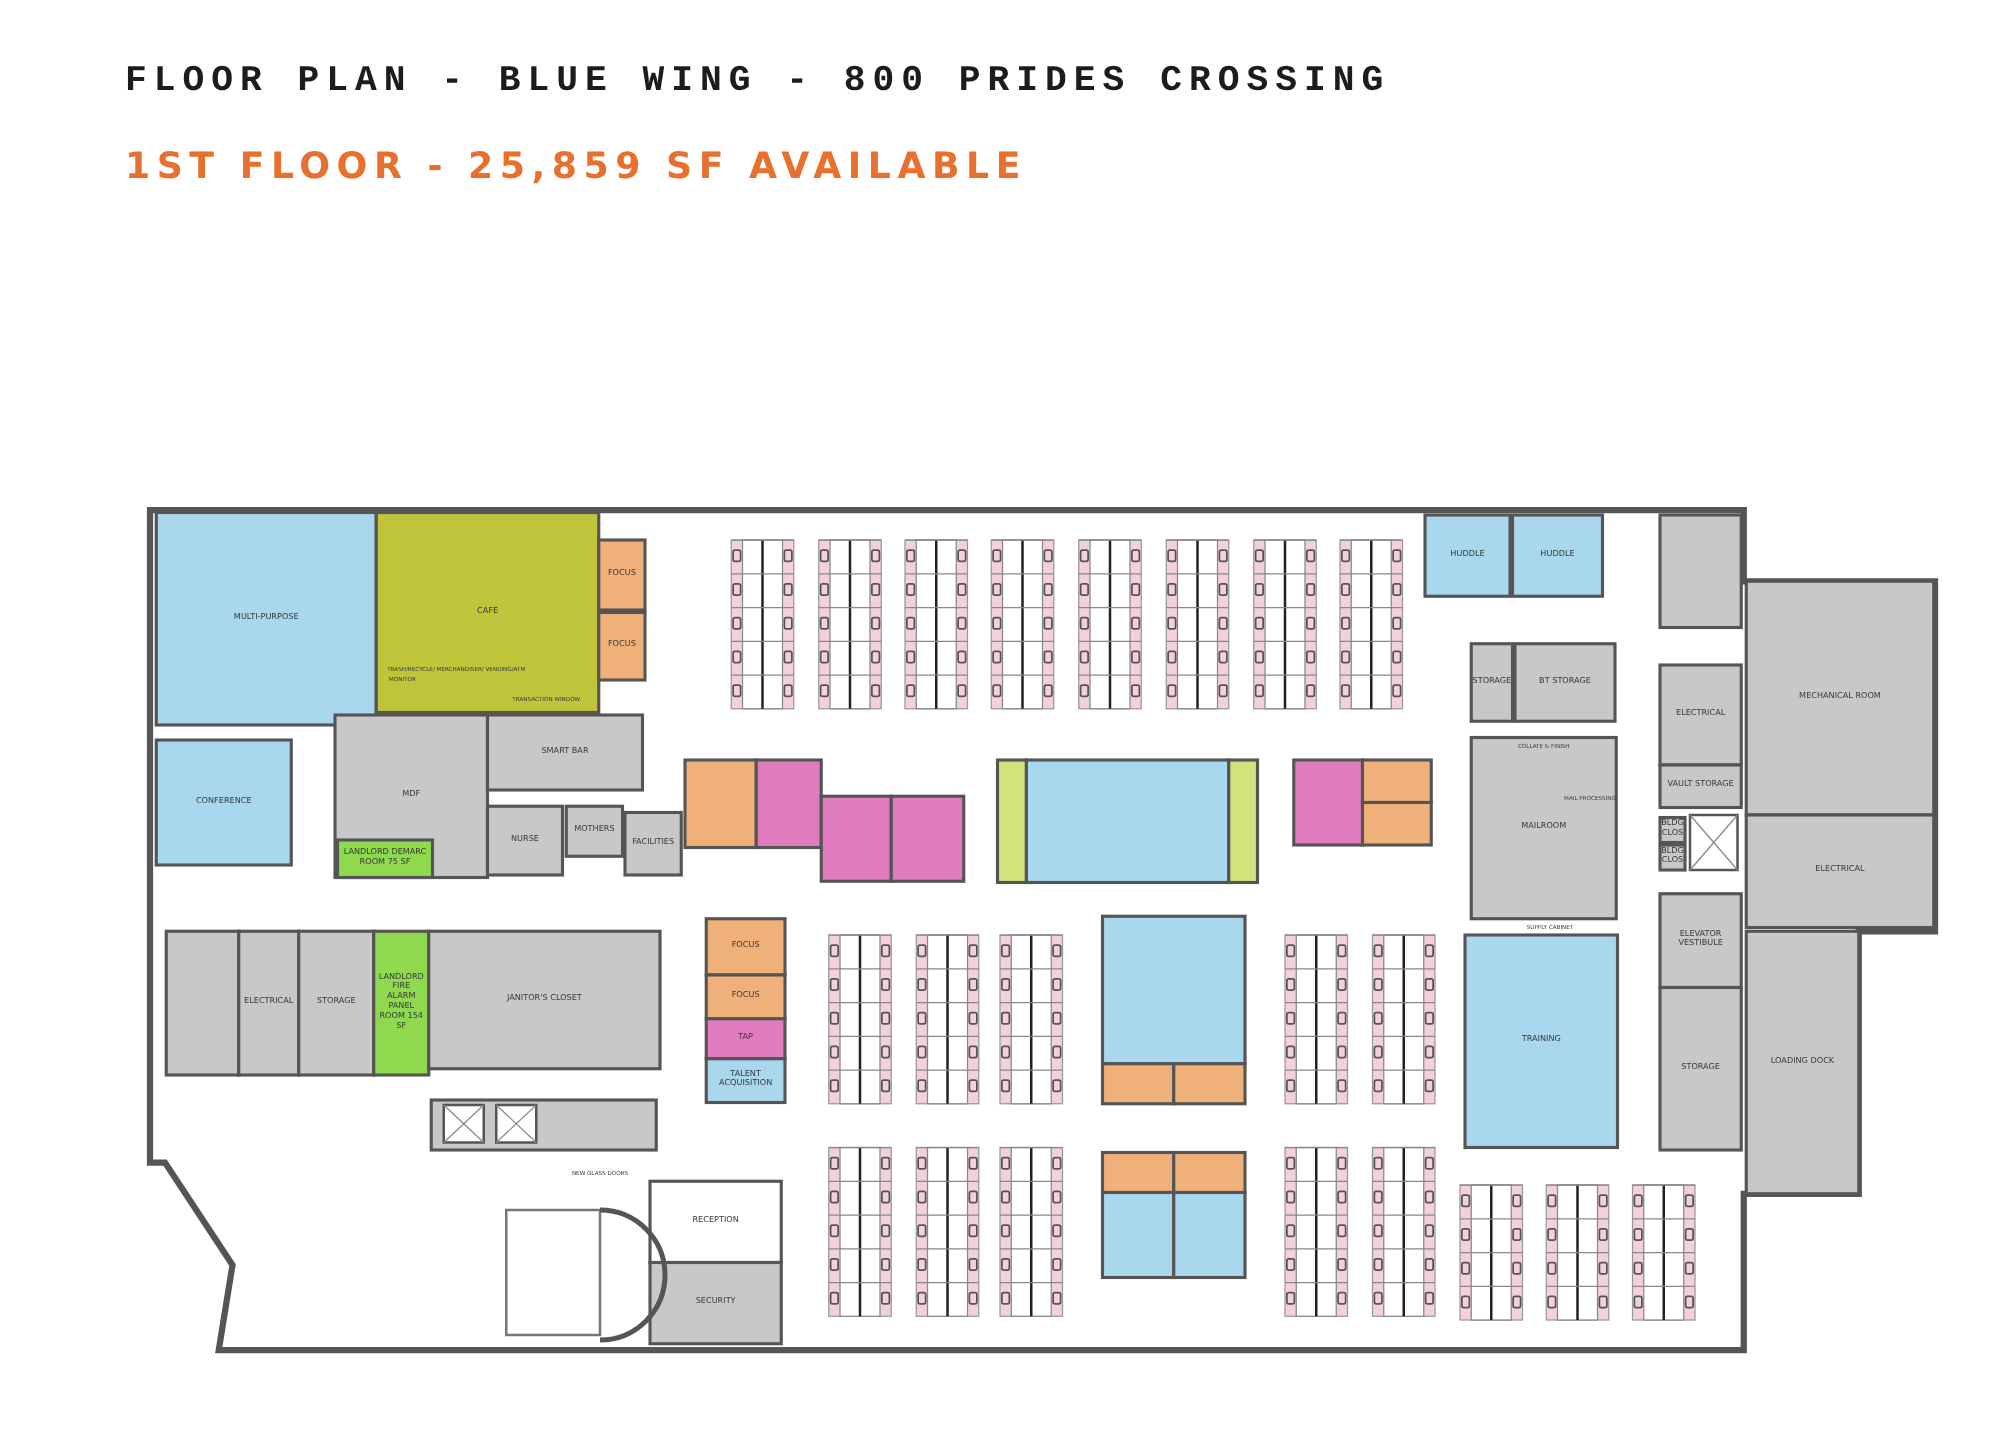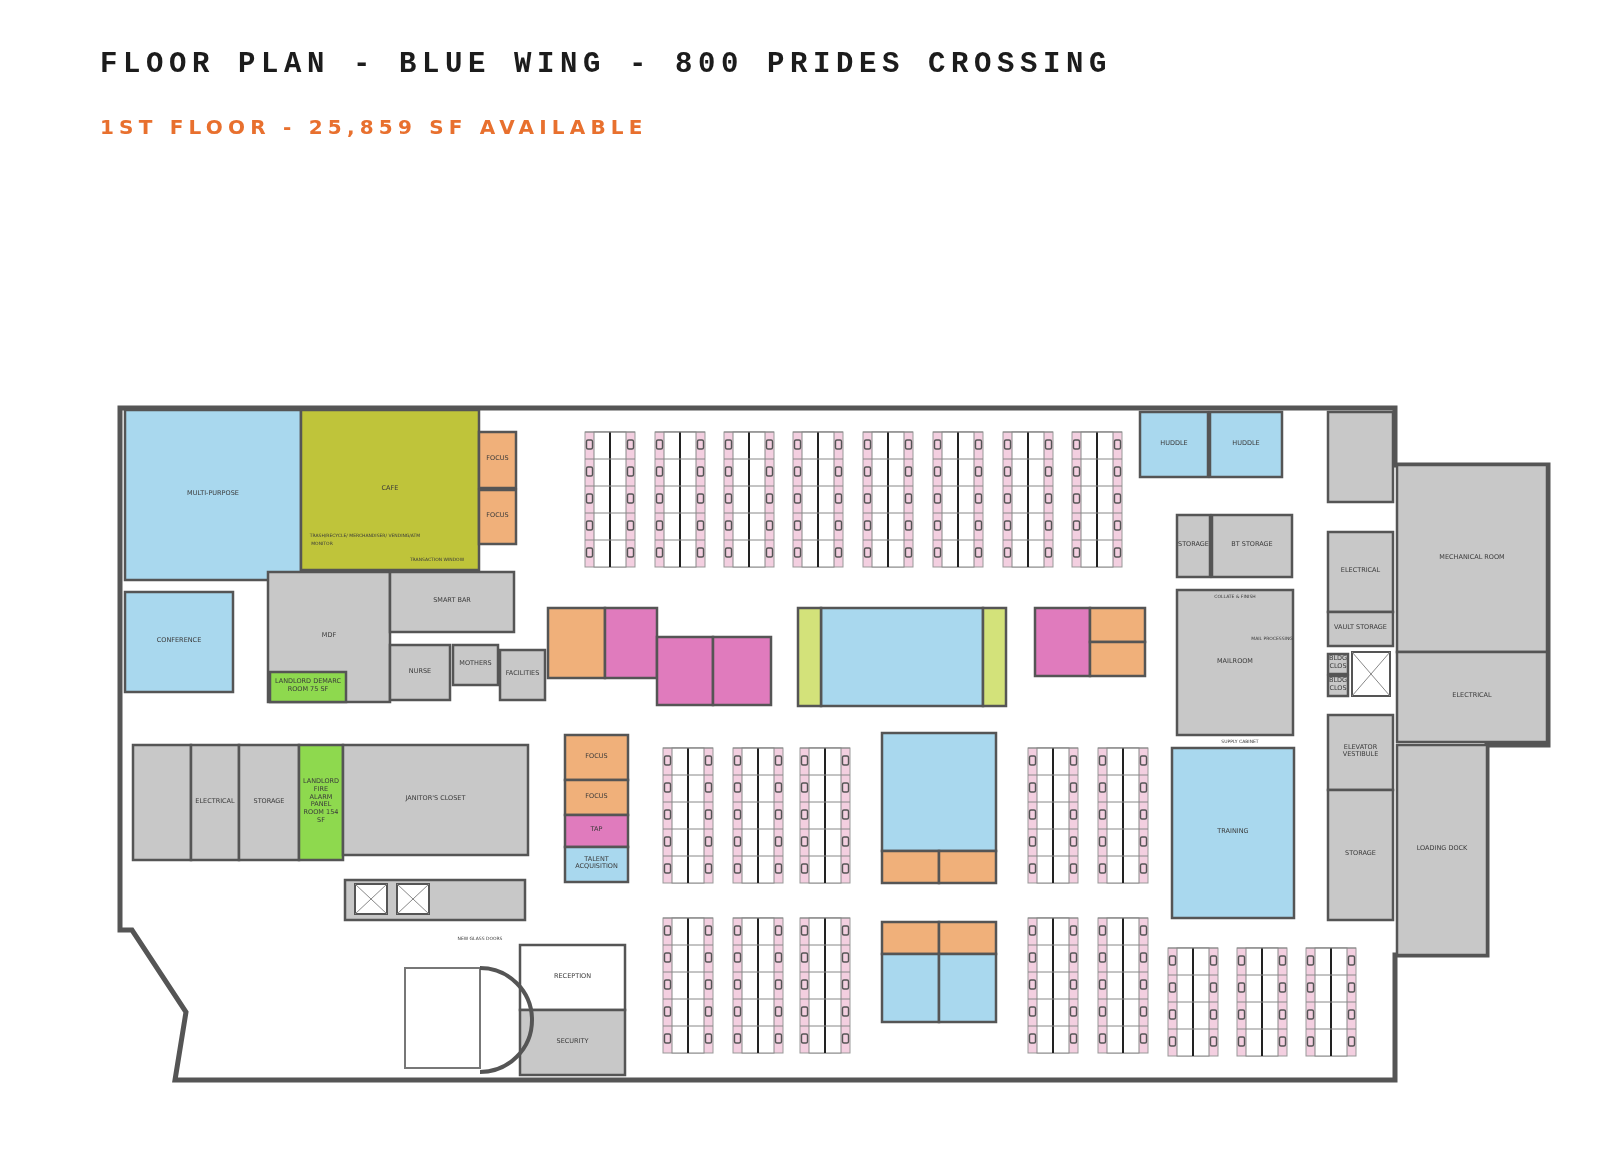--- a/index.html
+++ b/index.html
@@ -7,21 +7,21 @@
   .title {
     position: absolute; left: 100px; top: 36px;
     font-family: Liberation Mono, monospace; font-weight: bold;
     font-size: 29px; letter-spacing: 5.6px; color: #1c1c1c;
     white-space: nowrap;
     margin-top: 12px;
   }
   .subtitle {
     position: absolute; left: 100px; top: 115px;
     font-family: "DejaVu Sans", sans-serif; font-weight: bold;
-    font-size: 20px; letter-spacing: 5.2px; color: #e8702e;
+    font-size: 29px; letter-spacing: 5.2px; color: #e8702e;
     white-space: nowrap;
   }
   #plan { position: absolute; left: 0; top: 0; width: 1600px; height: 1162px; }
   #plan text { font-family: "DejaVu Sans", sans-serif; fill: #3a3a3a; }
 </style>
 </head>
 <body>
 
 <div class="title">FLOOR PLAN - BLUE WING - 800 PRIDES CROSSING</div>
 <div class="subtitle">1ST FLOOR - 25,859 SF AVAILABLE</div>

